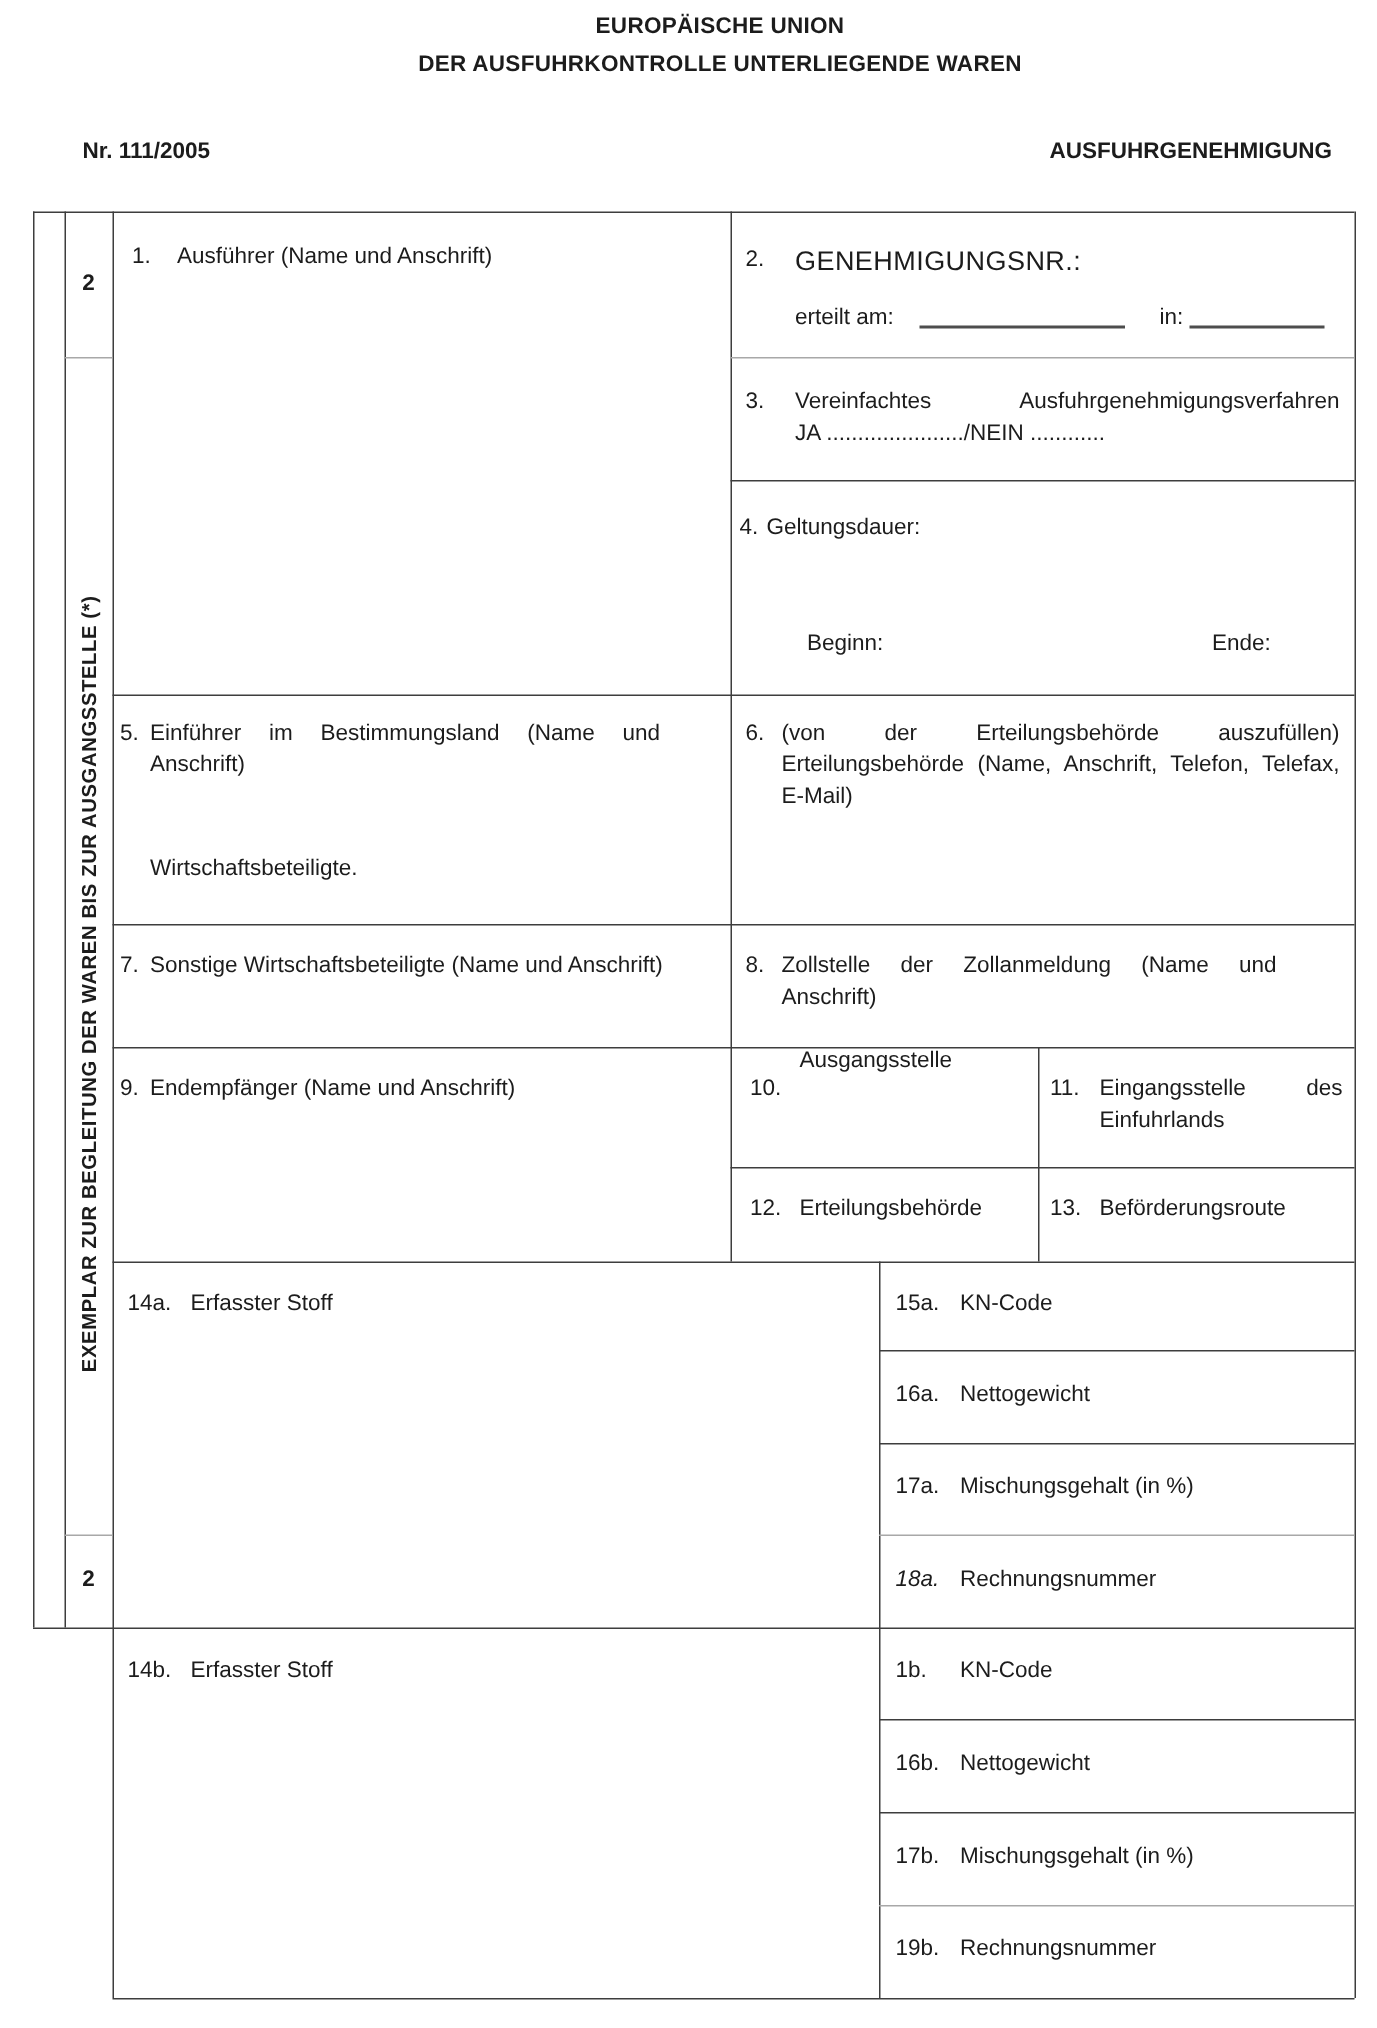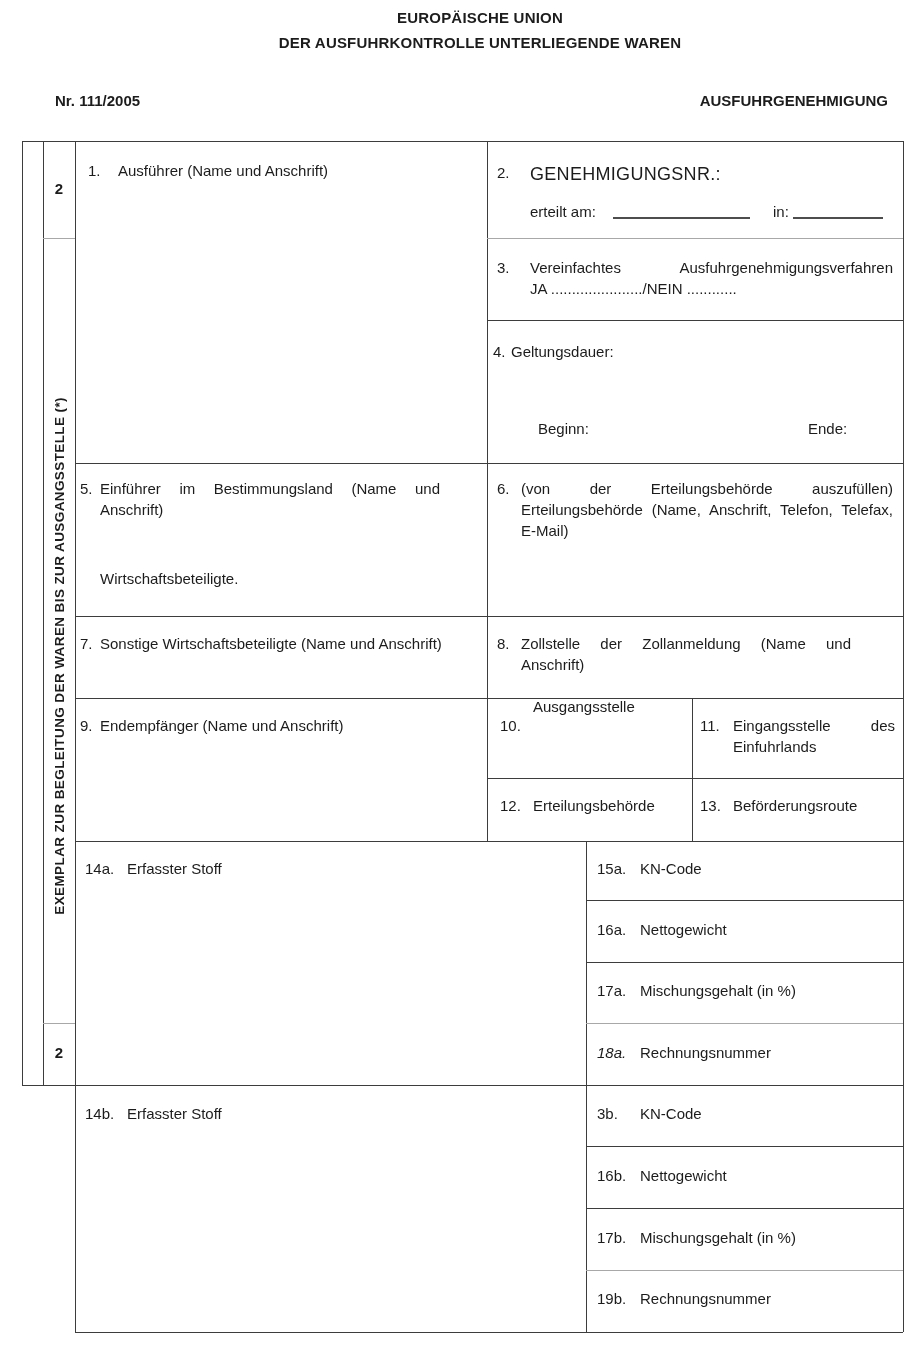--- a/index.html
+++ b/index.html
@@ -134,21 +134,21 @@
 
 <span class="num" style="left:597px;top:980px;">17a.</span>
 <div class="lbl nowrap" style="left:640px;top:980px;">Mischungsgehalt (in %)</div>
 
 <span class="num" style="left:597px;top:1042px;font-style:italic;">18a.</span>
 <div class="lbl nowrap" style="left:640px;top:1042px;">Rechnungsnummer</div>
 
 <span class="num" style="left:85px;top:1103px;">14b.</span>
 <div class="lbl nowrap" style="left:127px;top:1103px;">Erfasster Stoff</div>
 
-<span class="num" style="left:597px;top:1103px;">3b.</span>
+<span class="num" style="left:597px;top:1103px;">1b.</span>
 <div class="lbl nowrap" style="left:640px;top:1103px;">KN-Code</div>
 
 <span class="num" style="left:597px;top:1165px;">16b.</span>
 <div class="lbl nowrap" style="left:640px;top:1165px;">Nettogewicht</div>
 
 <span class="num" style="left:597px;top:1227px;">17b.</span>
 <div class="lbl nowrap" style="left:640px;top:1227px;">Mischungsgehalt (in %)</div>
 
 <span class="num" style="left:597px;top:1288px;">19b.</span>
 <div class="lbl nowrap" style="left:640px;top:1288px;">Rechnungsnummer</div>

